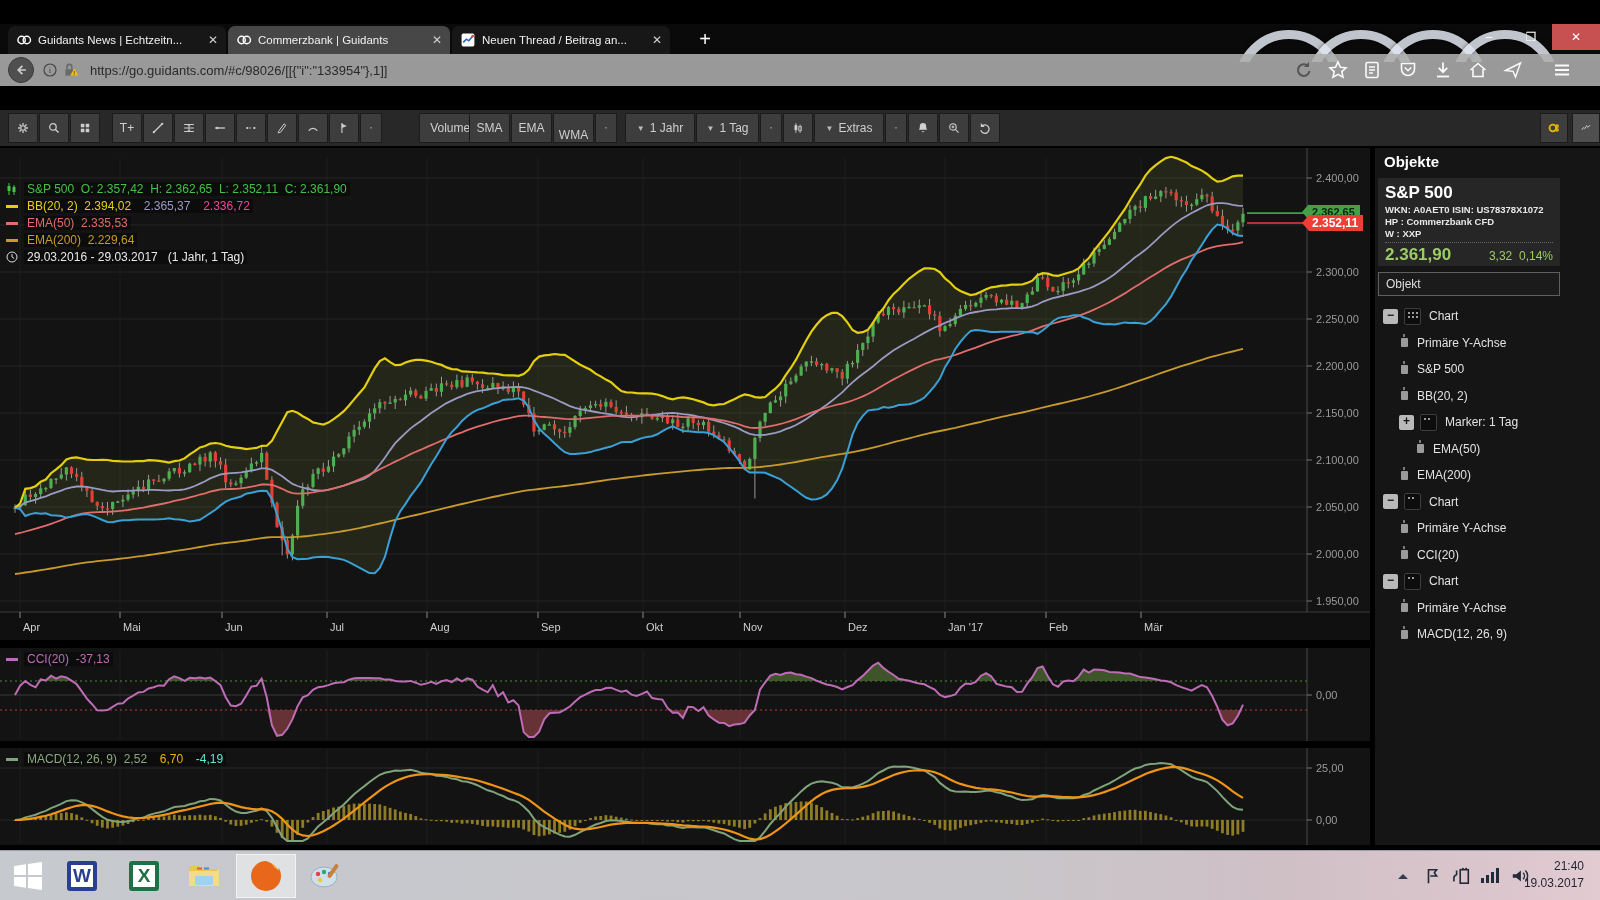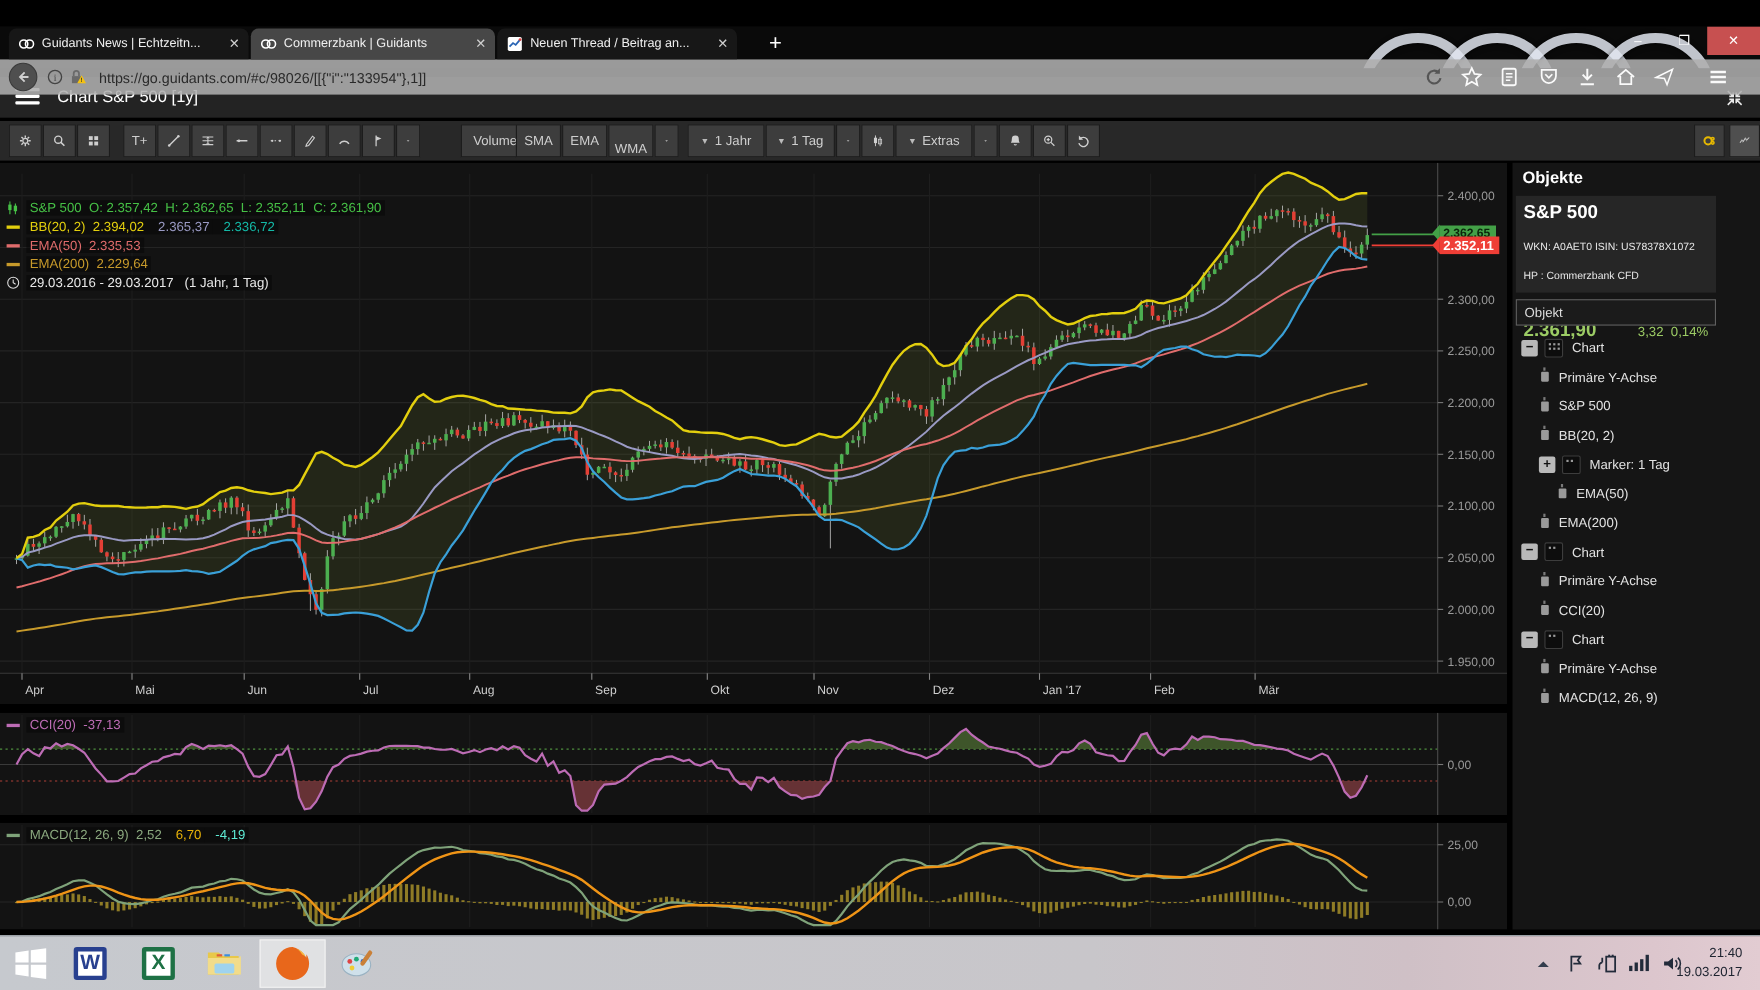--- a/index.html
+++ b/index.html
@@ -51,21 +51,21 @@
   .legend .seg { background:rgba(8,8,8,0.55); padding:0 3px; white-space:pre; }
 
   .pricetag { position:absolute; z-index:6; font-weight:bold; display:flex; align-items:center; }
   .pricetag .arrow { width:0; height:0; }
   .pricetag .body { padding:0 5px 0 3px; }
 
   .objects-panel { position:absolute; left:1375px; top:0; width:225px; height:697px; background:#151515; }
   .obj-title { position:absolute; left:9px; top:5px; color:#fff; font-size:15px; font-weight:bold; }
   .obj-card { position:absolute; left:3px; top:30px; width:182px; height:88px; background:#262626; padding:5px 7px; }
   .obj-name { color:#fff; font-size:17px; font-weight:bold; }
-  .obj-sub { color:#e8e8e8; font-size:9.5px; font-weight:normal; margin-top:16px; white-space:nowrap; }
+  .obj-sub { color:#e8e8e8; font-size:9.5px; font-weight:bold; margin-top:1px; white-space:nowrap; }
   .obj-divider { border-top:1px dotted #666; margin-top:3px; }
   .obj-pricerow { display:flex; align-items:baseline; margin-top:2px; }
   .obj-price { color:#9ccc65; font-size:17px; font-weight:bold; flex:1; }
   .obj-change { color:#9ccc65; font-size:12px; }
   .obj-combo { position:absolute; left:3px; top:124px; width:182px; height:24px; border:1px solid #5f5f5f; background:#1b1b1b; color:#ddd; font-size:12px; line-height:22px; padding-left:7px; }
   .tree { position:absolute; left:0; top:158px; width:225px; }
   .tree-row { position:absolute; height:20px; display:flex; align-items:center; color:#e2e2e2; font-size:12px; }
   .toggle { width:15px; height:15px; background:#b9b9b9; border-radius:2px; color:#111; font-size:12px; line-height:13px; text-align:center; font-weight:bold; margin-right:6px; flex:none; }
   .nodeicon { width:17px; height:17px; background:#0d0d0d; border:1px solid #3d3d3d; border-radius:2px; margin-right:8px; flex:none; position:relative; }
   .nodeicon i { position:absolute; width:2px; height:2px; background:#9a9a9a; }
@@ -170,31 +170,20 @@
       <svg class="nav-ico" style="left:1503px" viewBox="0 0 20 20">
           <path d="M2.5 10.5L17.5 3l-5 14-2.4-5.6z" stroke="#fafafa" stroke-width="1.4" fill="none"></path>
         </svg>
       <svg class="nav-ico" style="left:1552px" viewBox="0 0 20 20">
           <path d="M3 5.5h14M3 10h14M3 14.5h14" stroke="#fafafa" stroke-width="2.2"></path>
         </svg>
     </div>
   </div>
 
   <div class="app">
-    <div class="app-header">
-      <div class="burger">
-          <i></i>
-          <i></i>
-          <i></i>
-        </div>
-      <div class="app-title">Chart S&amp;P 500 [1y]</div>
-      <svg class="widget-collapse" viewBox="0 0 20 20">
-        <path d="M3 3l5.5 5.5M8.5 4.5v4h-4M17 3l-5.5 5.5M11.5 4.5v4h4M3 17l5.5-5.5M4.5 11.5h4v4M17 17l-5.5-5.5M15.5 11.5h-4v4" stroke="#e8e8e8" stroke-width="1.6" fill="none"></path>
-      </svg>
-    </div>
     <div class="toolbar" id="toolbar">
         <div class="tbtn" style="left: 8px; width: 30px;">
           <svg width="20" height="20" viewBox="0 0 20 20">
             <circle cx="10" cy="10" r="3.2" stroke="#cfcfcf" stroke-width="1.6" fill="none"></circle>
             <g stroke="#cfcfcf" stroke-width="1.8">
               <path d="M10 3v3M10 14v3M3 10h3M14 10h3M5 5l2.1 2.1M12.9 12.9L15 15M15 5l-2.1 2.1M7.1 12.9L5 15"></path>
             </g>
           </svg>
         </div>
         <div class="tbtn" style="left: 39px; width: 30px;">
@@ -1214,21 +1203,21 @@
                   <rect x="1.5" y="3" width="3" height="5" fill="#46c046"></rect>
                   <rect x="6.5" y="4" width="3" height="5" fill="#46c046"></rect>
                 </svg>
               </div>
               <span class="seg" style="color: rgb(70, 192, 70);">S&amp;P 500  O: 2.357,42  H: 2.362,65  L: 2.352,11  C: 2.361,90</span>
             </div>
             <div class="row">
               <div class="chip" style="background: rgb(227, 207, 14);"></div>
               <span class="seg" style="color: rgb(227, 207, 14);">BB(20, 2)  2.394,02</span>
               <span class="seg" style="color: rgb(154, 154, 196);">  2.365,37</span>
-              <span class="seg" style="color: #14b8a6;">  2.336,72</span>
+              <span class="seg" style="color: #ec4899;">  2.336,72</span>
             </div>
             <div class="row">
               <div class="chip" style="background: rgb(224, 108, 108);"></div>
               <span class="seg" style="color: rgb(224, 108, 108);">EMA(50)  2.335,53</span>
             </div>
             <div class="row">
               <div class="chip" style="background: rgb(199, 154, 43);"></div>
               <span class="seg" style="color: rgb(199, 154, 43);">EMA(200)  2.229,64</span>
             </div>
             <div class="row">

